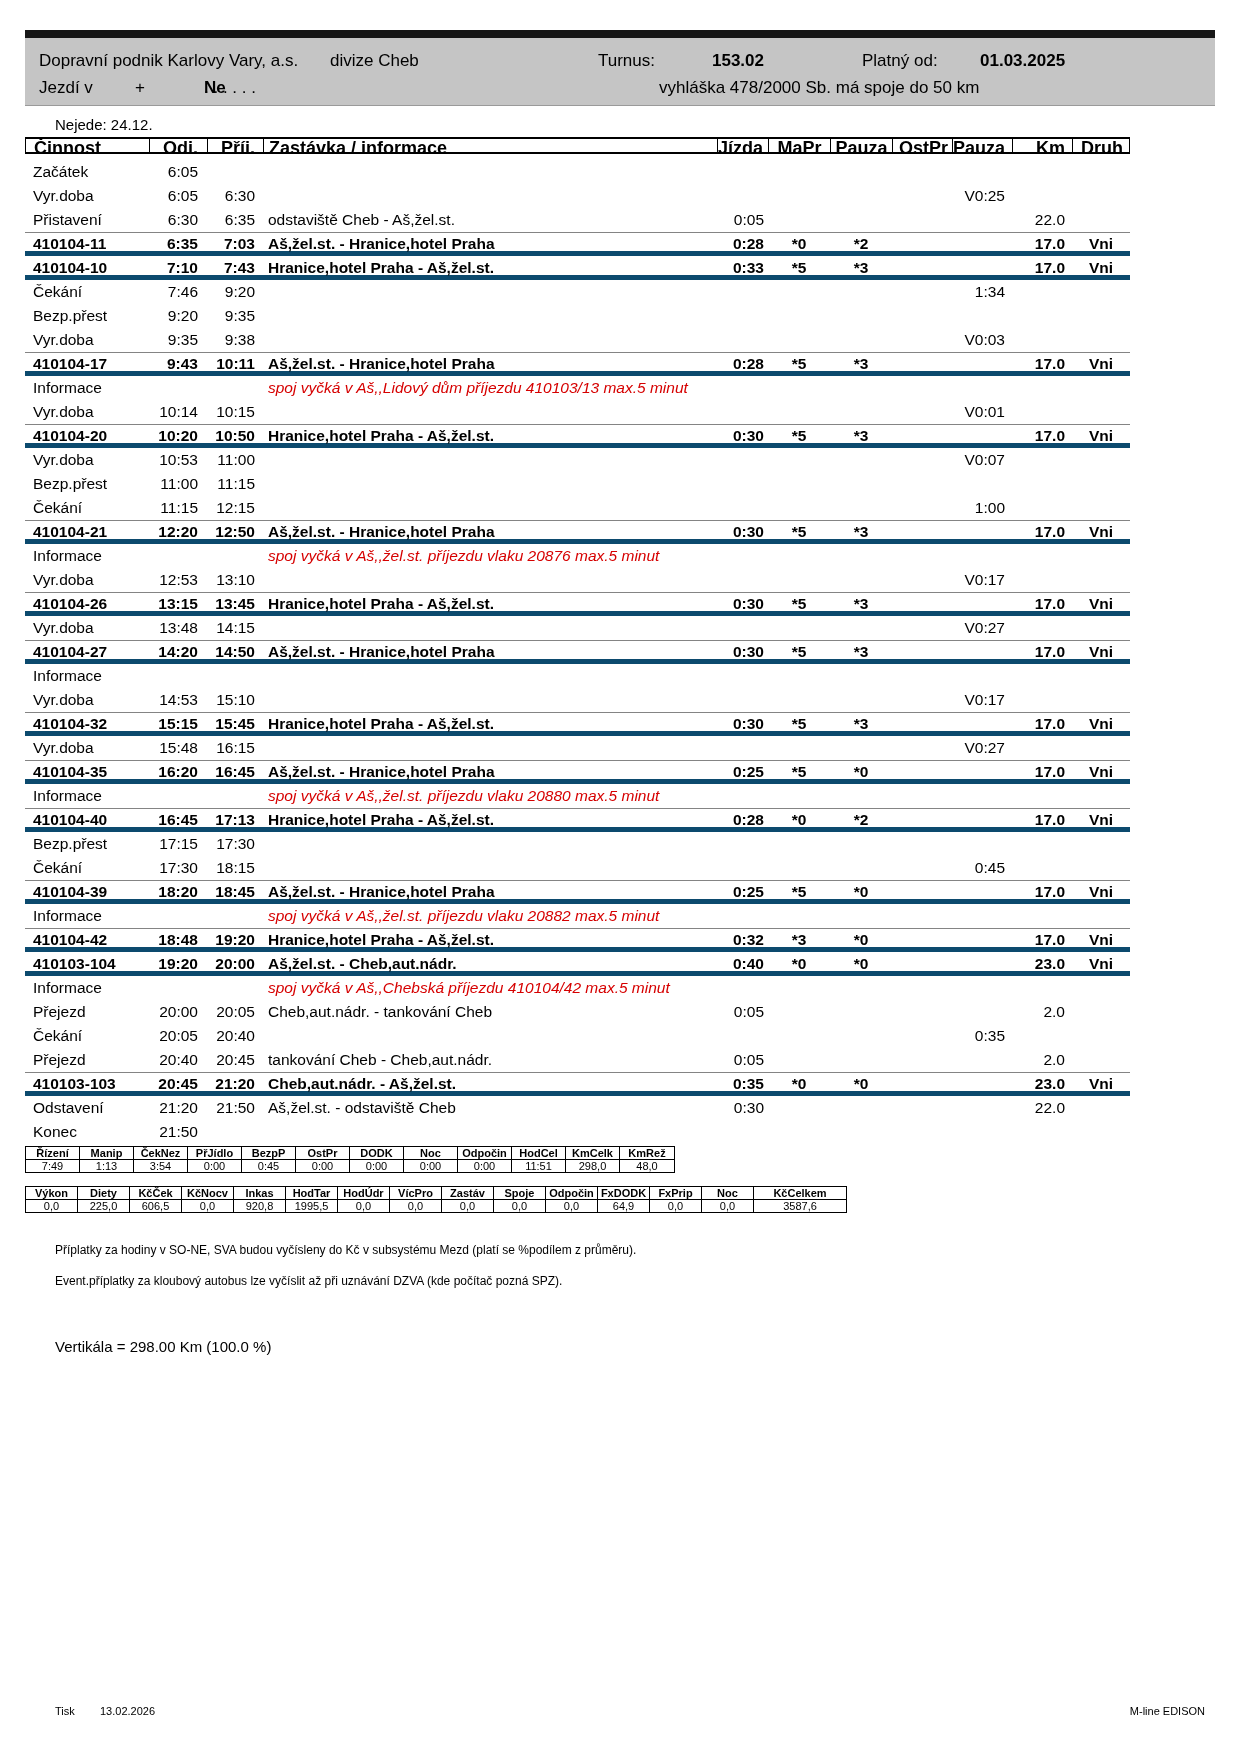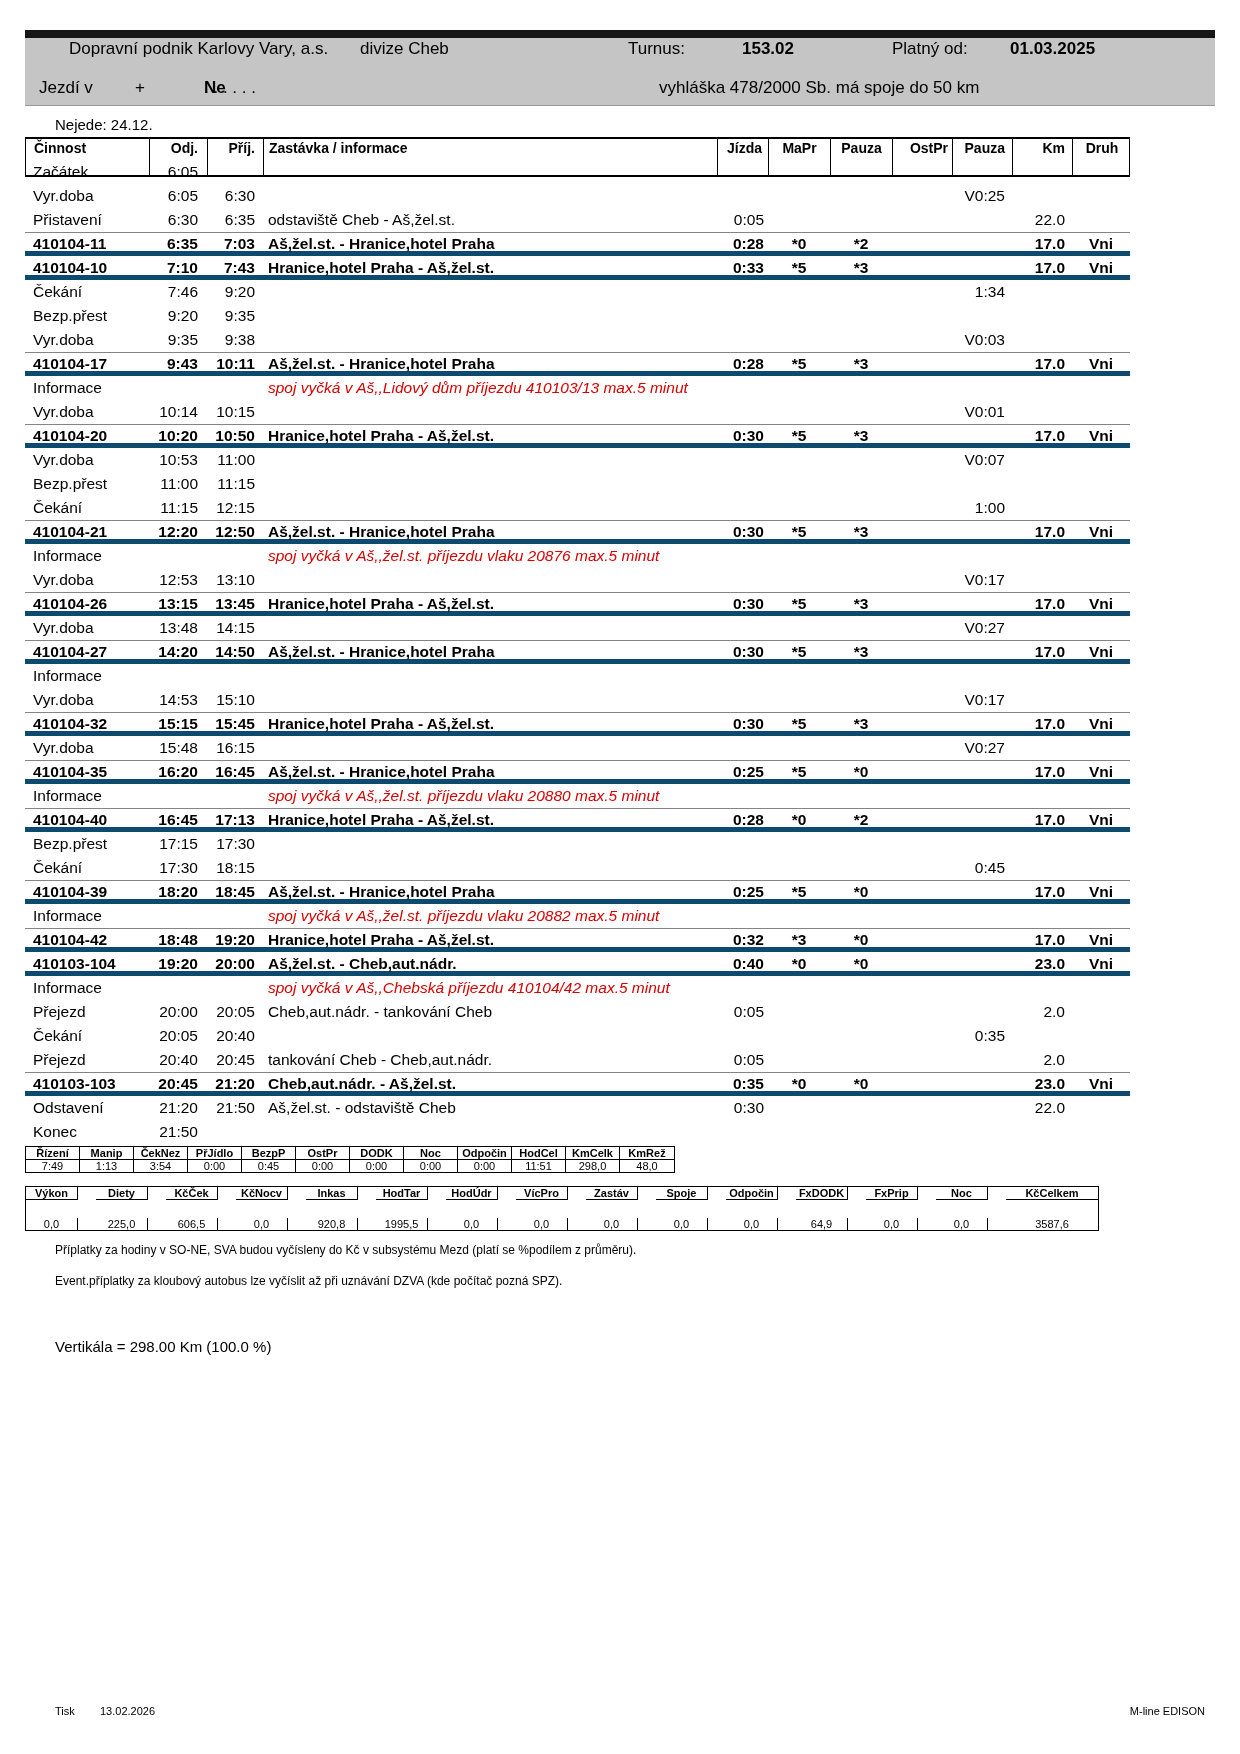--- a/index.html
+++ b/index.html
@@ -5,34 +5,34 @@
   html,body{margin:0;padding:0;background:#fff;}
   body{width:1240px;height:1754px;font-family:"Liberation Sans",sans-serif;color:#000;
        -webkit-font-smoothing:antialiased;}
   #page{position:relative;width:1240px;height:1754px;overflow:hidden;background:#fff;}
   :root{--red:#d60000;--hdrbg:#c5c5c5;--cols:124px 58px 56px 454px 51px 62px 62px 60px 60px 60px 58px;}
 
   
   .header-box{position:absolute;left:25px;top:30px;width:1190px;height:67px;
               background:var(--hdrbg);border-top:8px solid #161616;border-bottom:1px solid #9a9a9a;}
   .header-box span{position:absolute;white-space:nowrap;font-size:17px;line-height:20px;}
-  .hl1{top:1px;margin-left:30px;} .hl2{top:40px;}
+  .hl1{top:13px;} .hl2{top:40px;}
   .b{font-weight:bold;}
   .pos-company{left:14px;} .pos-division{left:305px;}
   .pos-turnus-l{left:573px;} .pos-turnus-v{left:687px;}
   .pos-valid-l{left:837px;} .pos-valid-v{left:955px;}
   .pos-runs{left:14px;} .pos-plus{left:110px;} .pos-dots{left:179px;}
   .pos-decree{left:634px;}
   .not-running{position:absolute;left:55px;top:108px;font-size:15px;margin-top:8px;}
 
   
-  .thead{position:absolute;left:25px;top:137px;width:1105px;height:40px;display:grid;
+  .thead{position:absolute;left:25px;top:137px;width:1105px;height:17px;display:grid;
          grid-template-columns:var(--cols);box-sizing:border-box;
          border-top:2px solid #000;border-bottom:2px solid #000;border-left:1px solid #000;border-right:1px solid #000;
-         font-weight:bold;font-size:14px;line-height:19px;}
+         font-weight:bold;font-size:18px;line-height:19px;}
   .hcell{border-right:1px solid #000;overflow:hidden;white-space:nowrap;box-sizing:border-box;}
   .hcell:last-child{border-right:none;}
   .tbody{position:absolute;left:25px;top:160px;width:1105px;}
   .row{display:grid;grid-template-columns:var(--cols);height:24px;line-height:24px;
        font-size:15.5px;box-sizing:border-box;}
   .row>div{overflow:visible;white-space:nowrap;}
   .row.trip{font-weight:bold;border-top:1px solid #848484;border-bottom:5px solid #0c4a6e;line-height:22px;}
   .row.trip + .row.trip{border-top:none;line-height:23px;}
   .row.info .info-text{grid-column:4 / -1;color:var(--red);font-style:italic;}
   
@@ -45,21 +45,21 @@
   .c6{text-align:center;}
   .c7{text-align:right;padding-right:5px;}
   .c8{text-align:right;padding-right:7px;}
   .c9{text-align:right;padding-right:7px;}
   .c10{text-align:center;}
   .thead .c4{padding-right:6px;} .thead .c7{padding-right:4px;}
 
   
   .sum{position:absolute;display:grid;font-size:11px;border:1px solid #000;box-sizing:content-box;background:#fff;}
   #sum1{left:25px;top:1146px;grid-template-columns:repeat(12,54px);}
-  #sum2{left:25px;top:1186px;grid-template-columns:repeat(14,52px) 92px;gap:18px;}
+  #sum2{left:25px;top:1186px;grid-template-columns:repeat(14,52px) 92px;}
   .scell{border-right:1px solid #000;height:12px;line-height:12px;text-align:center;
          overflow:hidden;white-space:nowrap;box-sizing:border-box;}
   .scell.lastcol{border-right:none;}
   .sh{font-weight:bold;border-bottom:1px solid #000;height:13px;line-height:13px;}
 
   .note{position:absolute;left:55px;font-size:12px;white-space:nowrap;}
   .note1{top:1243px;} .note2{top:1274px;}
   .vertical{position:absolute;left:55px;top:1338px;font-size:15px;}
 
   .foot{position:absolute;top:1705px;font-size:11px;white-space:nowrap;}

